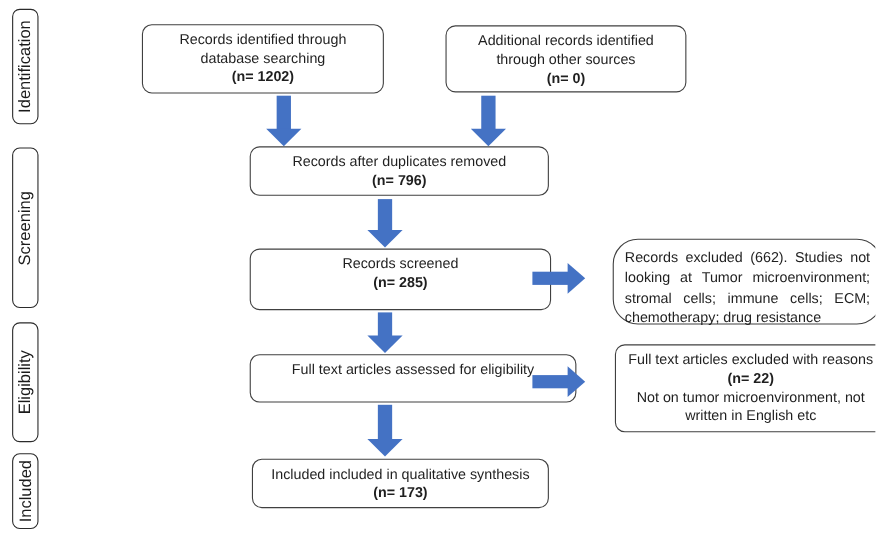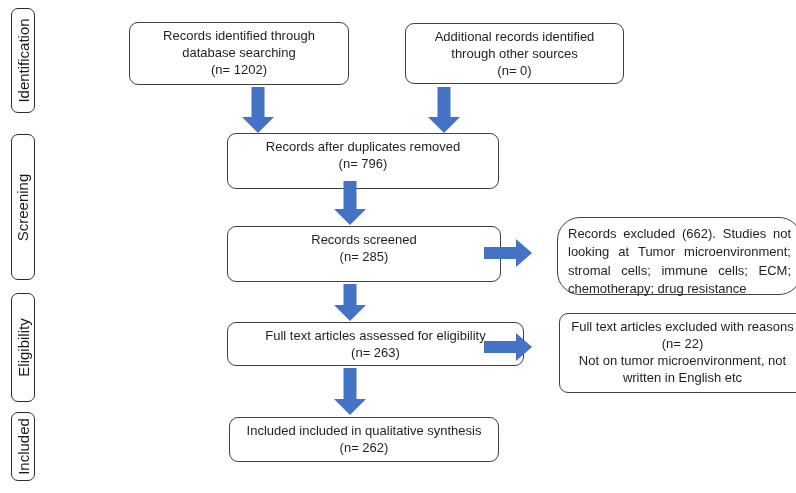--- a/index.html
+++ b/index.html
@@ -27,21 +27,21 @@
     flex-direction: column;
     justify-content: flex-start;
     align-items: center;
     text-align: center;
     font-size: 13px;
     line-height: 1.32;
     padding: 4px 10px;
     margin-left: 24px;
   }
   .node .lbl { width: 100%; }
-  .node .cnt { width: 100%; }
+  .node .cnt { width: 100%; font-weight: bold; }
   .node.justified {
     display: block;
     text-align: justify;
     padding: 7px 10px;
     line-height: 1.42;
   }
   
   .stage {
     position: absolute;
     box-sizing: border-box;
@@ -125,48 +125,47 @@
 
   <div class="node" style="left:105px; top:22px; width:220px; height:63px;">
     <div class="lbl">Records identified through database searching</div>
     <div class="cnt">(n= 1202)</div>
   </div>
   <div class="node" style="left:381px; top:23px; width:219px; height:61px;">
     <div class="lbl">Additional records identified through other sources</div>
     <div class="cnt">(n= 0)</div>
   </div>
 
-  <div class="node" style="left:203px; top:133px; width:272px; height:56px;">
+  <div class="node" style="left:203px; top:133px; width:272px; height:45px;">
     <div class="lbl">Records after duplicates removed</div>
     <div class="cnt">(n= 796)</div>
   </div>
 
   <div class="node" style="left:203px; top:226px; width:274px; height:56px;">
     <div class="lbl">Records screened</div>
     <div class="cnt">(n= 285)</div>
   </div>
 
   <div class="node justified" style="left:533px; top:217px; width:245px; height:78px;border-radius:23px;">
     <div>Records excluded (662). Studies not looking at Tumor microenvironment; stromal cells; immune cells; ECM; chemotherapy; drug resistance</div>
   </div>
 
   <div class="node" style="left:203px; top:322px; width:297px; height:44px;">
     <div class="lbl">Full text articles assessed for eligibility</div>
-    <div class="cnt">(n= 263)</div>
   </div>
 
   <div class="node" style="left:535px; top:313px; width:247px; height:80px; padding:4px 8px;">
     <div class="lbl">Full text articles excluded with reasons</div>
     <div class="cnt">(n= 22)</div>
     <div class="lbl">Not on tumor microenvironment, not written in English etc</div>
   </div>
 
   <div class="node" style="left:205px; top:417px; width:270px; height:45px;">
     <div class="lbl">Included included in qualitative synthesis</div>
-    <div class="cnt">(n= 262)</div>
+    <div class="cnt">(n= 173)</div>
   </div>
 
   <div class="arr-v" style="left:242px; top:87px;  width:32px; height:46px;"></div>
   <div class="arr-v" style="left:428px; top:87px;  width:32px; height:46px;"></div>
   <div class="arr-v" style="left:334px; top:181px; width:32px; height:44px;"></div>
   <div class="arr-v" style="left:334px; top:284px; width:32px; height:37px;"></div>
   <div class="arr-v" style="left:334px; top:368px; width:32px; height:47px;"></div>
   <div class="arr-h" style="left:484px; top:239px; width:48px; height:28px;"></div>
   <div class="arr-h" style="left:484px; top:333px; width:48px; height:28px;"></div>
 

